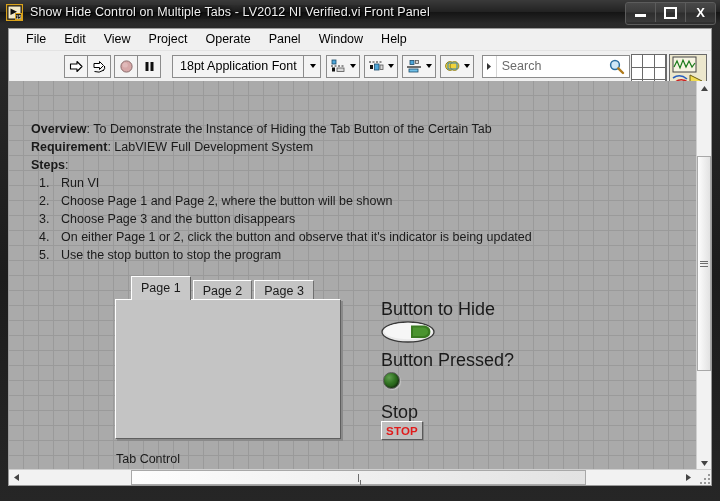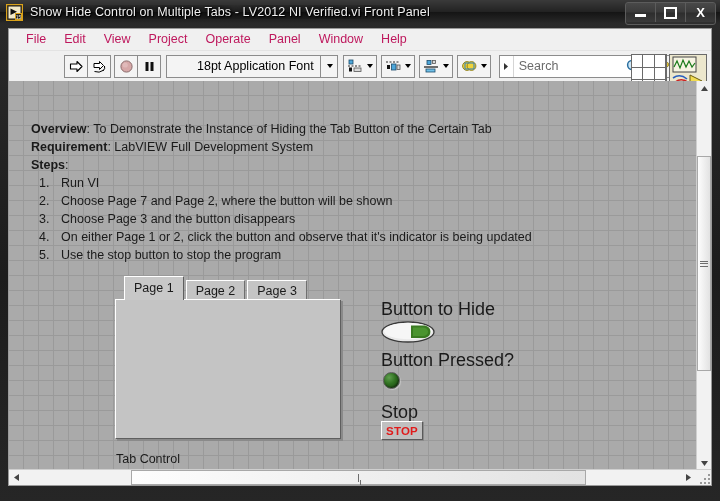--- a/index.html
+++ b/index.html
@@ -88,21 +88,21 @@
     width: 702px; height: 22px;
     background: #f0f0f0;
     display: flex;
     align-items: center;
     padding-left: 8px;
     box-sizing: border-box;
     border-bottom: 1px solid #e3e3e3;
   }
   .menu-item {
     font-size: 12.5px;
-    color: #be185d;
+    color: #000000;
     padding: 2px 9px 3px 9px;
     white-space: nowrap;
   }
 
   
   #toolbar {
     position: absolute;
     left: 0; top: 22px;
     width: 702px; height: 30px;
     background: #f0f0f0;
@@ -137,21 +137,21 @@
     border-right: 3.5px solid transparent;
     border-top: 4px solid #000;
     margin-left: 3px;
   }
   #font-combo {
     height: 23px;
     border: 1px solid #8c8c8c;
     background: #f4f4f4;
     display: flex; align-items: center;
     box-sizing: border-box;
-    margin-left: 6px; margin-right: 5px; padding-left: 23px;
+    margin-left: 12px; margin-right: 5px;
   }
   #font-combo .label {
     font-size: 12.5px;
     color: #000;
     padding: 0 6px 0 7px;
     white-space: nowrap;
   }
   #font-combo .ddbox {
     width: 16px; height: 21px;
     border-left: 1px solid #8c8c8c;
@@ -253,21 +253,21 @@
   }
 
   
   #tabcontrol {
     position: absolute;
     left: 106px; top: 195px;
     width: 230px; height: 170px;
   }
   #tabstrip {
     position: absolute;
-    left: 9px; top: 0;
+    left: 16px; top: 0;
     height: 24px;
     display: flex;
     align-items: flex-end;
     text-align: right;
   }
   .tab {
     height: 20px;
     background: #c4c4c4;
     border: 1px solid #ffffff;
     border-right-color: #6f6f6f;
@@ -565,21 +565,21 @@
         <div class="row">
           <span class="bold">Steps</span><span>:</span>
         </div>
         <ol>
           <li>
             <span class="num">1.</span>
             <span>Run VI</span>
           </li>
           <li>
             <span class="num">2.</span>
-            <span>Choose Page 7 and Page 2, where the button will be shown</span>
+            <span>Choose Page 1 and Page 2, where the button will be shown</span>
           </li>
           <li>
             <span class="num">3.</span>
             <span>Choose Page 3 and the button disappears</span>
           </li>
           <li>
             <span class="num">4.</span>
             <span>On either Page 1 or 2, click the button and observe that it's indicator is being updated</span>
           </li>
           <li>

